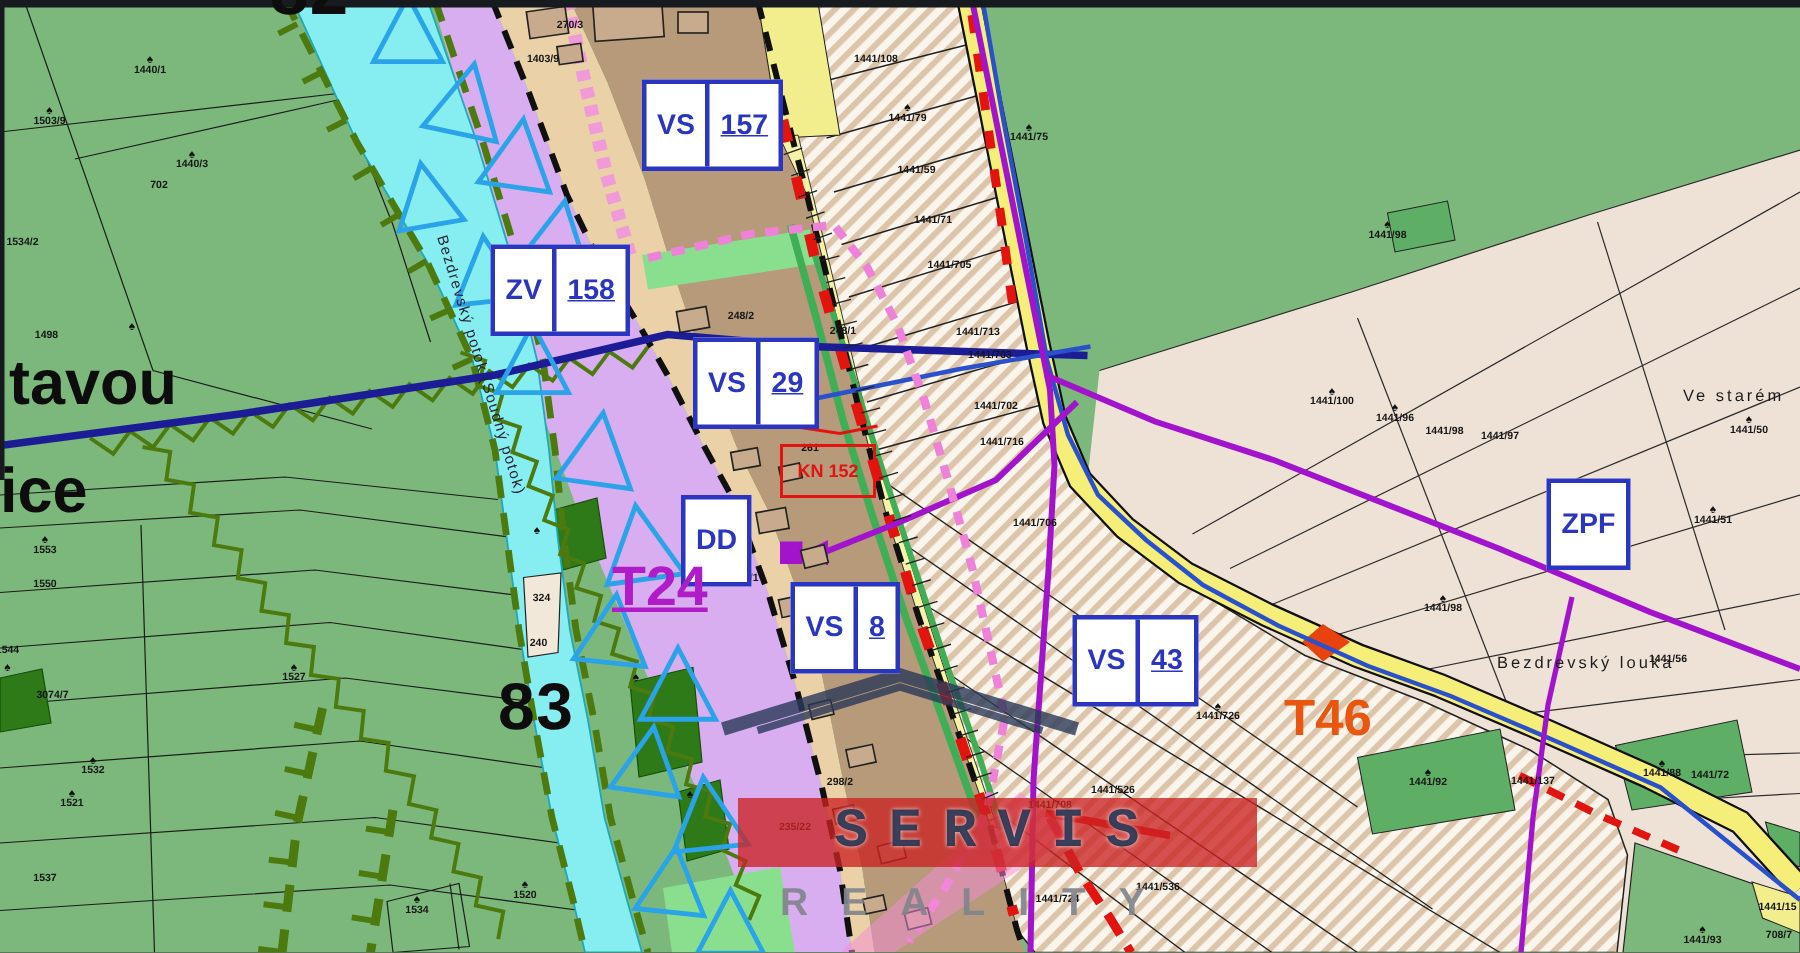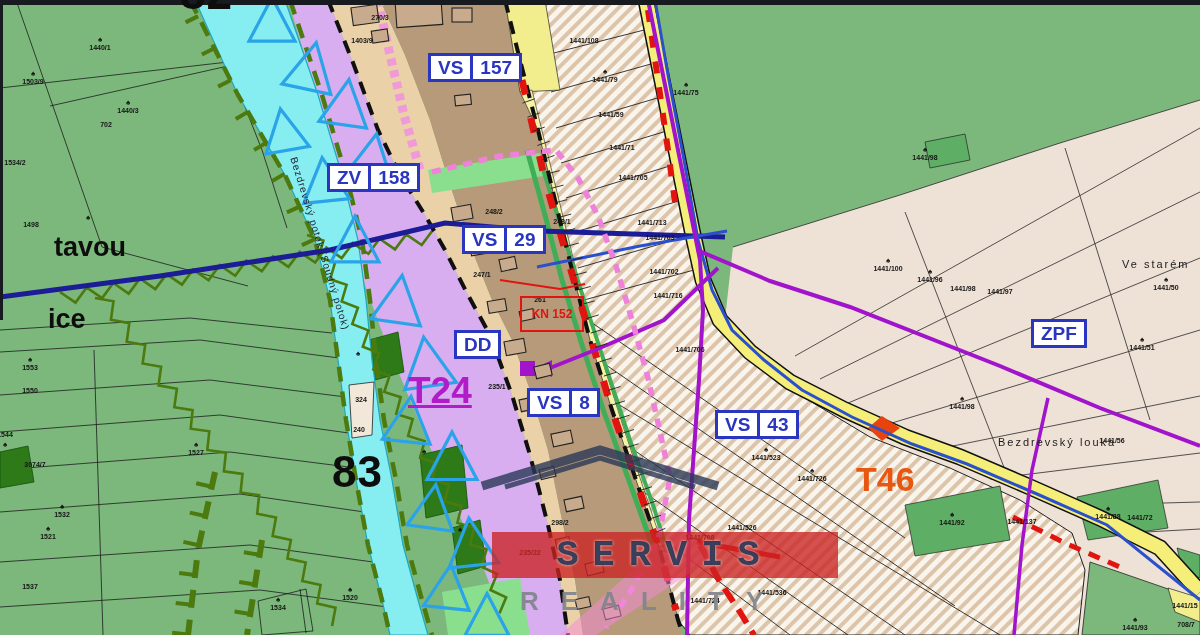--- a/index.html
+++ b/index.html
@@ -5,29 +5,29 @@
   html,body{margin:0;padding:0;background:#3a3a3a;}
   .stage{position:relative;width:1200px;height:635px;overflow:hidden;
          font-family:"Liberation Sans",sans-serif;background:#7cb87c;}
   .stage svg{position:absolute;left:0;top:0;}
   #anno{position:absolute;left:0;top:0;width:100%;height:100%;pointer-events:none;}
   .pn{position:absolute;transform:translate(-50%,-50%);font-size:7px;color:#151515;white-space:nowrap;font-weight:600;}
   .tree{position:absolute;transform:translate(-50%,-50%);font-size:8px;color:#101010;line-height:1;}
   .lbl{position:absolute;white-space:nowrap;line-height:1;}
   .zbox{position:absolute;display:flex;background:#fff;border:3px solid #2a35c0;color:#2a35c0;
         font-weight:bold;font-size:19px;line-height:1;}
-  .zc{padding:2px 7px;}
-  .zc + .zc{border-left:3px solid #2a35c0;}
+  .zc{padding:18px 7px;}
+  .zc + .zc{border-left:3px solid #2a35c0;text-decoration:underline;}
   .zc:empty{display:none;}
   .knbox{position:absolute;border:2.5px solid #e21410;color:#e21410;font-weight:bold;font-size:12px;
          display:flex;align-items:center;justify-content:center;background:transparent;}
   .num-big{font-weight:800;color:#0d0d0d;font-size:46px;letter-spacing:1px;}
   .t24{font-size:37px;font-weight:700;color:#b01cc8;text-decoration:underline;}
   .t46{font-size:34px;font-weight:700;color:#e8560f;}
-  .place{font-size:27px;font-weight:700;color:#0d0d0d;margin-left:48px;}
+  .place{font-size:42px;font-weight:700;color:#0d0d0d;}
   .small-place{font-size:11px;color:#1c1c1c;letter-spacing:2px;}
   .stream-label{font-size:10px;color:#223;transform:rotate(73deg);transform-origin:0 0;letter-spacing:1px;}
   .wm-title{left:487px;top:453px;font-size:61px;font-weight:800;color:rgba(42,54,86,.82);letter-spacing:1px;}
   .wm-band{position:absolute;left:492px;top:532px;width:346px;height:46px;background:rgba(203,34,34,.78);
            display:flex;align-items:center;justify-content:center;}
   .wm-band span{font-size:37px;font-weight:800;color:rgba(38,48,78,.9);letter-spacing:14px;text-shadow:0 0 3px rgba(255,255,255,.8);font-family:Liberation Mono, monospace;}
   .wm-sub{left:520px;top:588px;font-size:26px;font-weight:600;color:rgba(128,132,140,.92);letter-spacing:22px;}
 </style>
 </head>
 <body>

